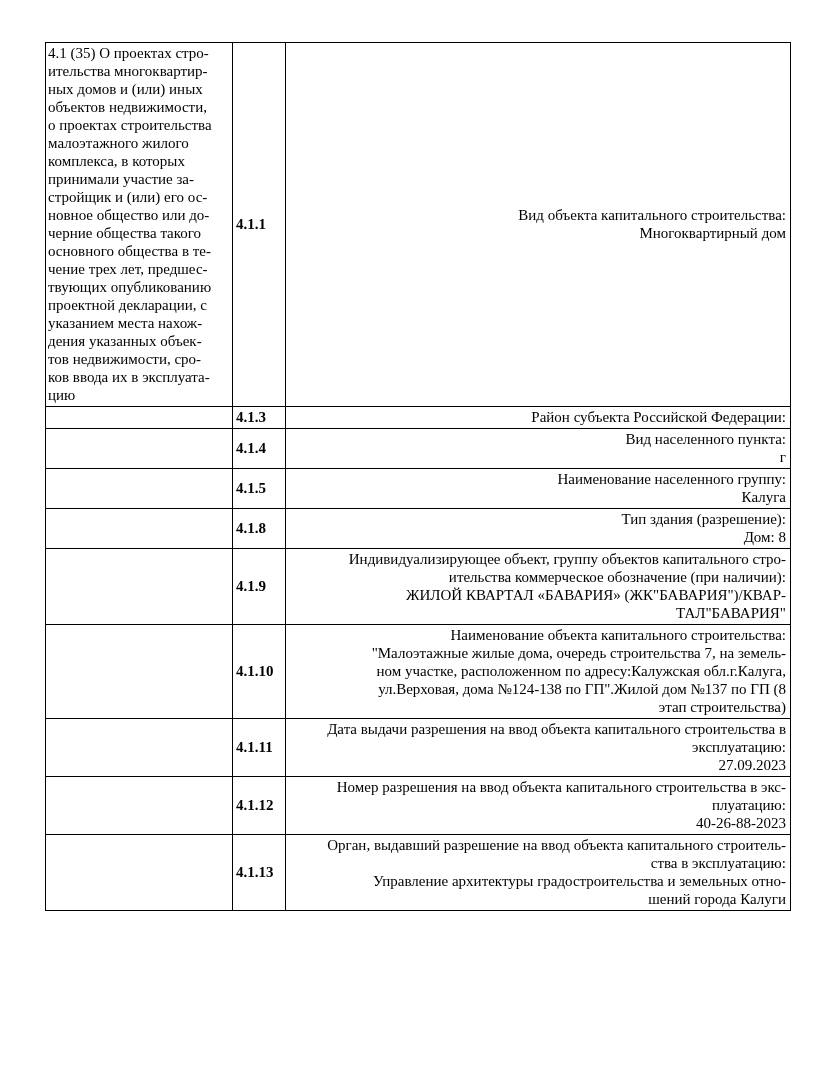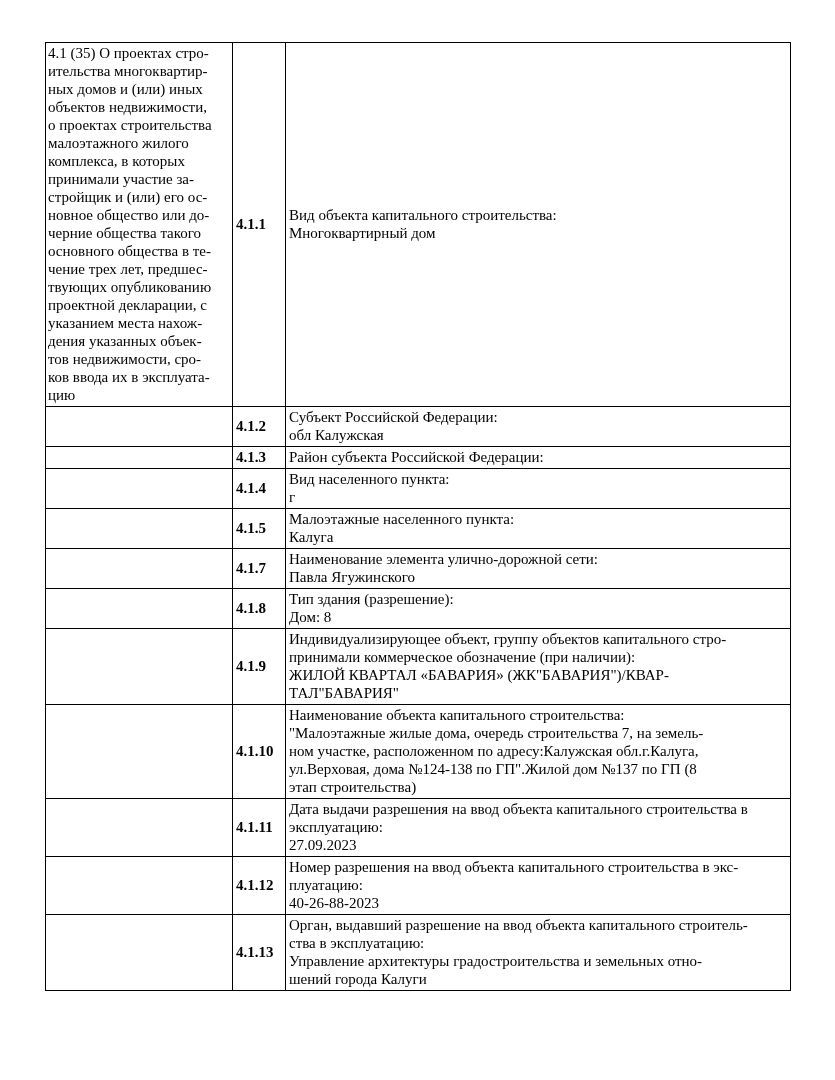--- a/index.html
+++ b/index.html
@@ -39,20 +39,21 @@
     vertical-align: top;
     padding-left: 2px;
     padding-right: 2px;
   }
   td.c-num {
     vertical-align: middle;
     font-weight: bold;
   }
   td.c-content {
     vertical-align: middle;
+    text-align: right;
   }
   .desc, .lbl, .val {
     white-space: pre-line;
     word-wrap: break-word;
   }
   .bold {
     font-weight: normal;
   }
 </style>
 </head>
@@ -90,71 +91,55 @@
 цию</div>
           </td>
           <td class="c-num">4.1.1</td>
           <td class="c-content">
             <div class="lbl">Вид объекта капитального строительства:</div>
             <div class="val bold">Многоквартирный дом</div>
           </td>
         </tr>
         <tr>
           <td class="c-left"></td>
-          <td class="c-num">4.1.2</td>
-          <td class="c-content">
-            <div class="lbl">Субъект Российской Федерации:</div>
-            <div class="val bold">обл Калужская</div>
-          </td>
-        </tr>
-        <tr>
-          <td class="c-left"></td>
           <td class="c-num">4.1.3</td>
           <td class="c-content">
             <div class="lbl">Район субъекта Российской Федерации:</div>
           </td>
         </tr>
         <tr>
           <td class="c-left"></td>
           <td class="c-num">4.1.4</td>
           <td class="c-content">
             <div class="lbl">Вид населенного пункта:</div>
             <div class="val bold">г</div>
           </td>
         </tr>
         <tr>
           <td class="c-left"></td>
           <td class="c-num">4.1.5</td>
           <td class="c-content">
-            <div class="lbl">Малоэтажные населенного пункта:</div>
+            <div class="lbl">Наименование населенного группу:</div>
             <div class="val bold">Калуга</div>
-          </td>
-        </tr>
-        <tr>
-          <td class="c-left"></td>
-          <td class="c-num">4.1.7</td>
-          <td class="c-content">
-            <div class="lbl">Наименование элемента улично-дорожной сети:</div>
-            <div class="val bold">Павла Ягужинского</div>
           </td>
         </tr>
         <tr>
           <td class="c-left"></td>
           <td class="c-num">4.1.8</td>
           <td class="c-content">
             <div class="lbl">Тип здания (разрешение):</div>
             <div class="val">Дом: 8</div>
           </td>
         </tr>
         <tr>
           <td class="c-left"></td>
           <td class="c-num">4.1.9</td>
           <td class="c-content">
             <div class="lbl">Индивидуализирующее объект, группу объектов капитального стро-
-принимали коммерческое обозначение (при наличии):</div>
+ительства коммерческое обозначение (при наличии):</div>
             <div class="val bold">ЖИЛОЙ КВАРТАЛ «БАВАРИЯ» (ЖК"БАВАРИЯ")/КВАР-
 ТАЛ"БАВАРИЯ"</div>
           </td>
         </tr>
         <tr>
           <td class="c-left"></td>
           <td class="c-num">4.1.10</td>
           <td class="c-content">
             <div class="lbl">Наименование объекта капитального строительства:</div>
             <div class="val bold">"Малоэтажные жилые дома, очередь строительства 7, на земель-

